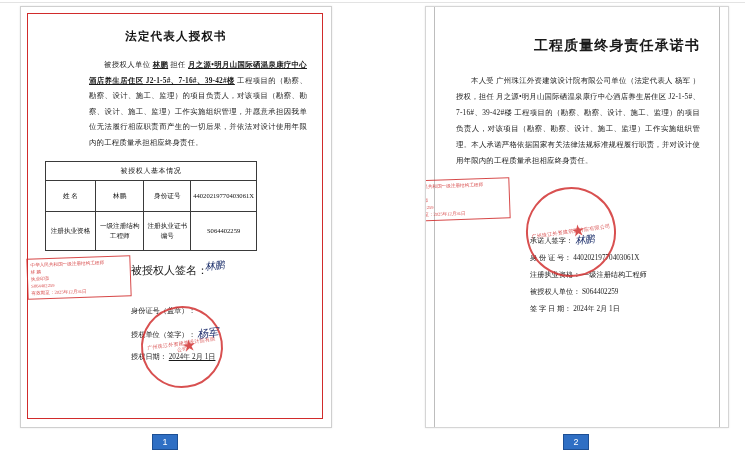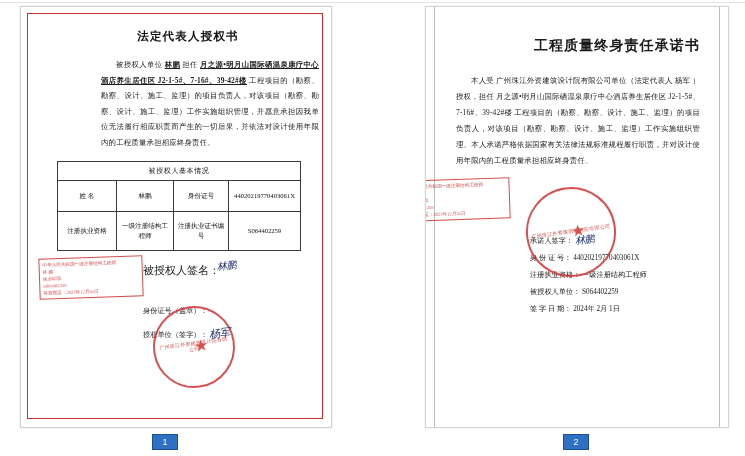--- a/index.html
+++ b/index.html
@@ -35,21 +35,21 @@
   }
   .doc1 .redframe {
     position: absolute;
     left: 6px; top: 6px;
     width: 296px; height: 406px;
     border: 1.5px solid #d12b2b;
     box-sizing: border-box;
   }
   .doc1 .inner {
     position: absolute;
-    left: 36px;
+    left: 24px;
     top: 22px;
     width: 262px;
     color: #1a1a1a;
   }
   .d1-title {
     text-align: center;
     font-family: "Liberation Serif", serif;
     font-size: 11.5px;
     font-weight: bold;
     letter-spacing: 1.2px;
@@ -65,21 +65,21 @@
     color: #1b1b1b;
     letter-spacing: 0.2px;
   }
   .d1-para.indent { text-indent: 15px; margin-left: 44px; }
   .u { text-decoration: underline; }
   .u-b { text-decoration: underline; font-weight: bold; }
 
   
   .d1-table {
     margin: 11px 0 0 0;
-    width: 244px;
+    width: 212px;
     border-collapse: collapse;
     font-family: "Liberation Serif", serif;
     font-size: 6.6px;
     color: #111;
   }
   .d1-table td, .d1-table th {
     border: 0.7px solid #3a3a3a;
     padding: 4px 2px;
     text-align: center;
     vertical-align: middle;
@@ -299,20 +299,24 @@
           <div class="seal-star">★</div>
         </div>
 
         <div class="row">
           <span>身份证号（盖章）：</span>
         </div>
         <div class="row">
           <span>授权单位（签字）：</span>
           <span class="sig-hand blue2">杨军</span>
         </div>
+        <div class="row">
+          <span>授权日期：</span>
+          <span class="u">2024年 2月 1日</span>
+        </div>
       </div>
 
     </div>
   </div>
 
   <div class="pagebadge" id="badge1">1</div>
 
   <div class="doc2">
     <div class="edge"></div>
     <div class="inner">

